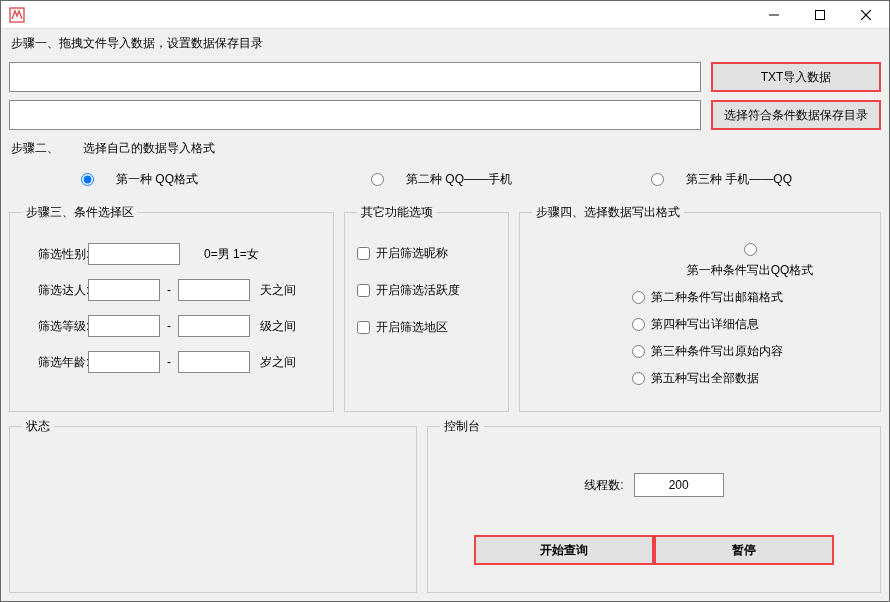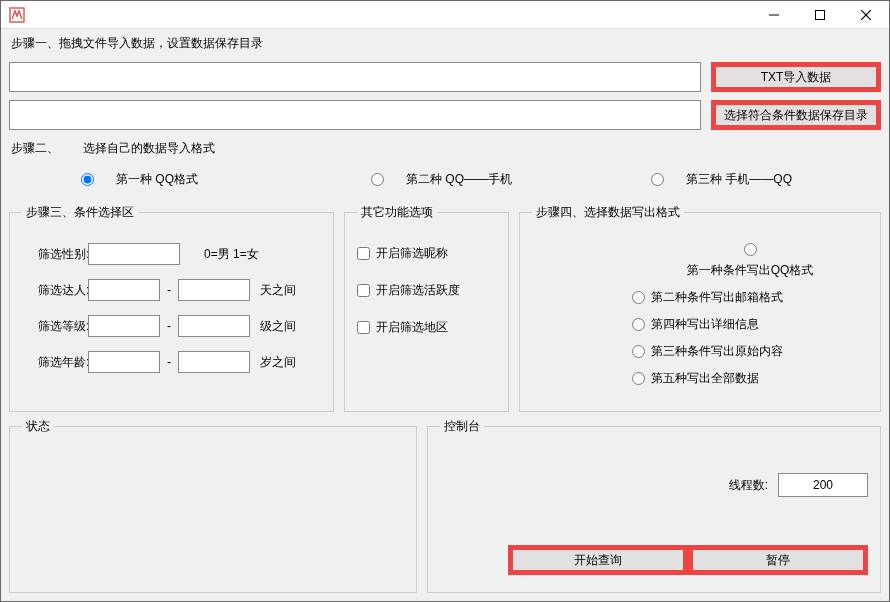--- a/index.html
+++ b/index.html
@@ -55,21 +55,21 @@
     width: 100%;
     height: 30px;
     border: 1px solid #888;
     background: #fff;
     padding: 2px 4px;
     font: inherit;
   }
   .step1-buttons { width: 170px; display: flex; flex-direction: column; gap: 8px; }
   .btn {
     height: 30px;
-    border: 5px solid #ef4444;
+    border: 2px solid #ef4444;
     background: #e1e1e1;
     font: inherit;
     cursor: pointer;
     padding: 0;
   }
 
   
   .step2 { margin: 4px 0 0 2px; }
   .step2-header { display: flex; gap: 24px; }
   .step2-opts {
@@ -140,36 +140,36 @@
     gap: 10px;
     flex: 1;
   }
   .fs-status { flex: 0 0 408px; }
   .fs-console { flex: 1; display: flex; flex-direction: column; }
 
   .console-body {
     flex: 1;
     display: flex;
     flex-direction: column;
-    align-items: flex-end;
   }
   .thread-row {
     display: flex; align-items: center; justify-content: center; gap: 10px;
     margin-top: 28px;
   }
   .thread-input {
     width: 90px; height: 24px;
     border: 1px solid #888; background: #fff;
     font: inherit;
     text-align: center;
   }
   .console-buttons {
     display: flex; 
-    margin-top: 48px;
+    margin-top: 38px;
     justify-content: center;
+    font-weight: bold;
   }
   .console-buttons .btn { width: 180px; }
 
   input[type=radio], input[type=checkbox] { margin: 0; }
 </style>
 </head>
 <body>
 
 <div class="window">
 

